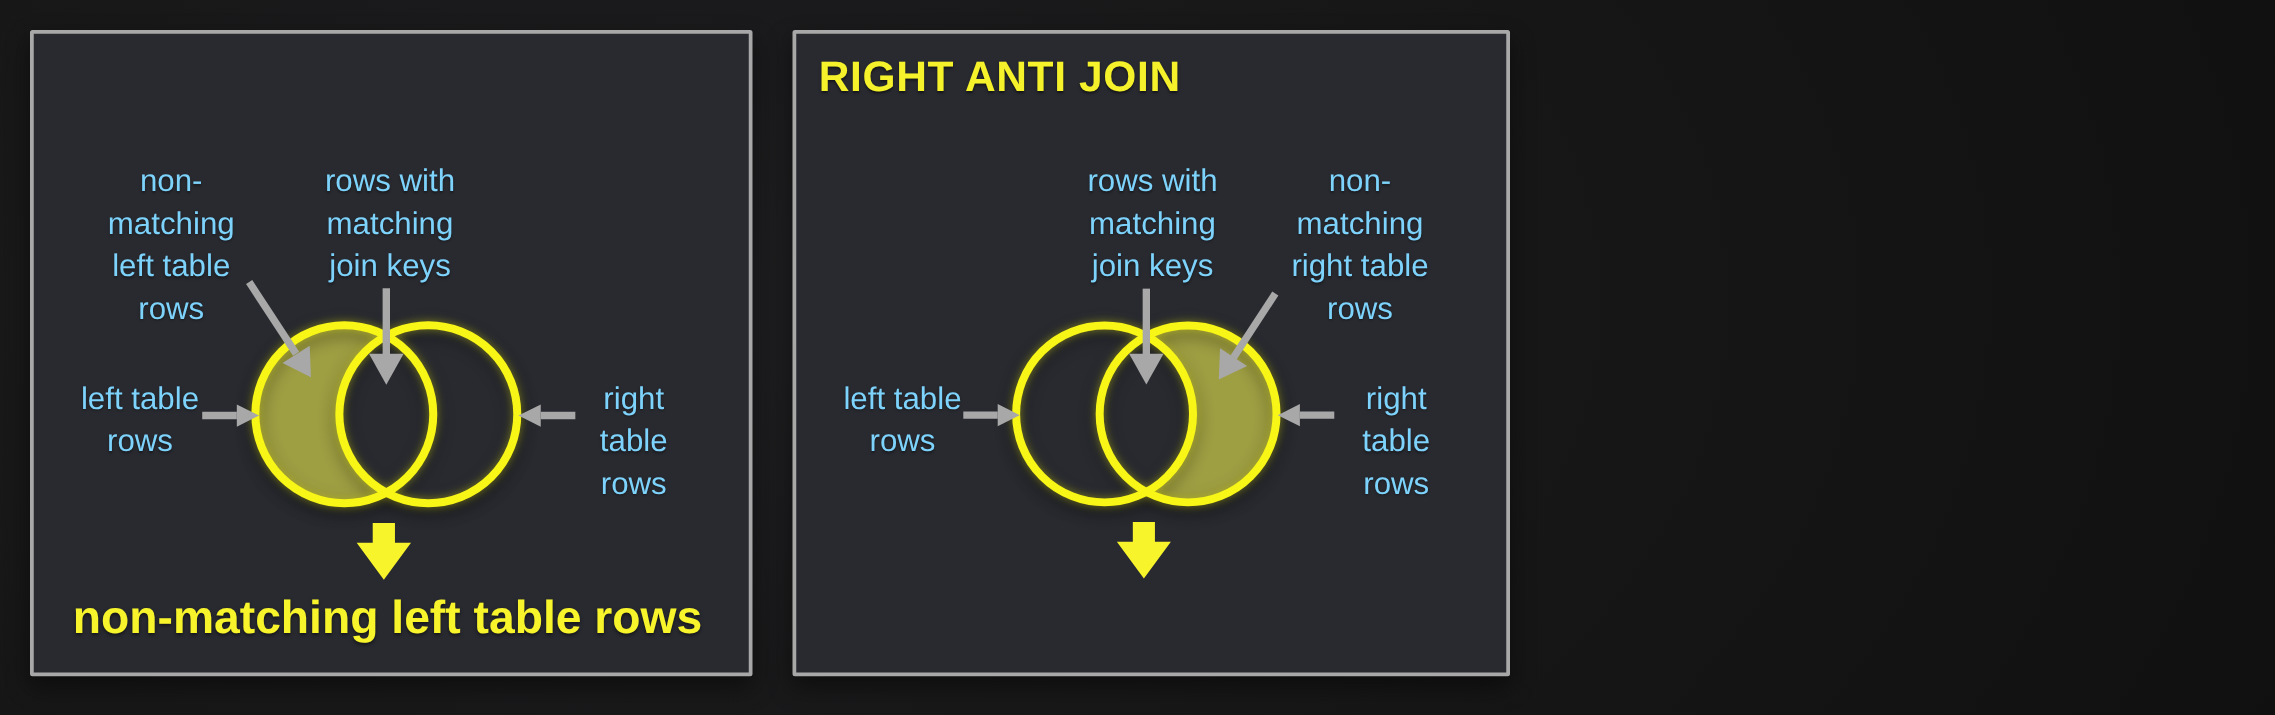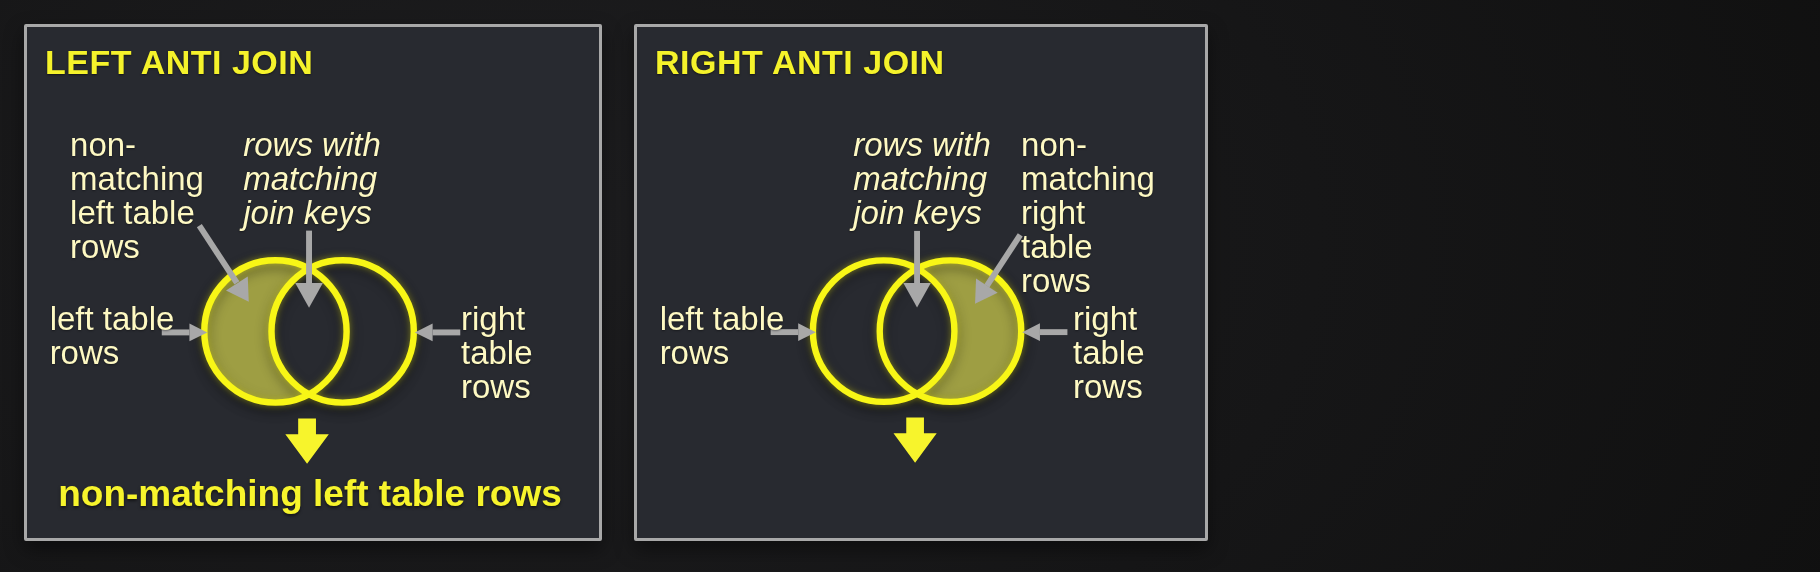--- a/index.html
+++ b/index.html
@@ -45,29 +45,30 @@
   }
   .glow {
     filter: drop-shadow(0 0 4px rgba(248,246,22,0.45)) drop-shadow(0 4px 6px rgba(0,0,0,0.45));
   }
   .soft-shadow {
     filter: drop-shadow(0 5px 8px rgba(0,0,0,0.40));
   }
   .venn-label {
     position: absolute;
     transform: translateX(-50%);
-    font-size: 33px;
+    text-align: center;
+    font-size: 25px;
     line-height: 34px;
-    color: #fef9c3;
+    color: #7dd3fc;
     white-space: pre-line;
     text-shadow: 0 1px 2px rgba(0,0,0,0.4);
   }
   .lbl-outer-left   { left: 110px; top: 101px; }
   .lbl-outer-right  { left: 451px; top: 101px; }
-  .lbl-intersection { left: 285px; top: 101px; font-style: italic; }
+  .lbl-intersection { left: 285px; top: 101px; }
   .lbl-left-table   { left: 85px;  top: 275px; }
   .lbl-right-table  { left: 480px; top: 275px; }
   .result-label {
     position: absolute;
     left: 283px;
     top: 446px;
     transform: translateX(-50%);
     font-size: 37px;
     font-weight: 700;
     color: #f7f42c;
@@ -94,21 +95,20 @@
       <line x1="438" y1="309" x2="410" y2="309" stroke-width="6" stroke="#a8a8a8"></line>
       <polygon points="410,300 392,309 410,318" fill="#a8a8a8"></polygon>
       <line x1="285" y1="206" x2="285" y2="261" stroke-width="6" stroke="#a8a8a8"></line>
       <polygon points="271,259 299,259 285,284" fill="#a8a8a8"></polygon>
       <line x1="174" y1="201" x2="212" y2="259" stroke-width="6" stroke="#a8a8a8"></line>
       <polygon points="201,266.5 223,252.5 224,278" fill="#a8a8a8"></polygon>
     </g>
     <polygon points="274,396 292,396 292,412 305,412 283,442 261,412 274,412" fill="#f7f42c"></polygon>
   </svg>
 
-  <div class="panel-title">LEFT ANTI JOIN</div>
   <div class="venn-label lbl-outer-left">non-
 matching
 left table
 rows</div>
   <div class="venn-label lbl-intersection">rows with
 matching
 join keys</div>
   <div class="venn-label lbl-left-table">left table
 rows</div>
   <div class="venn-label lbl-right-table">right table

